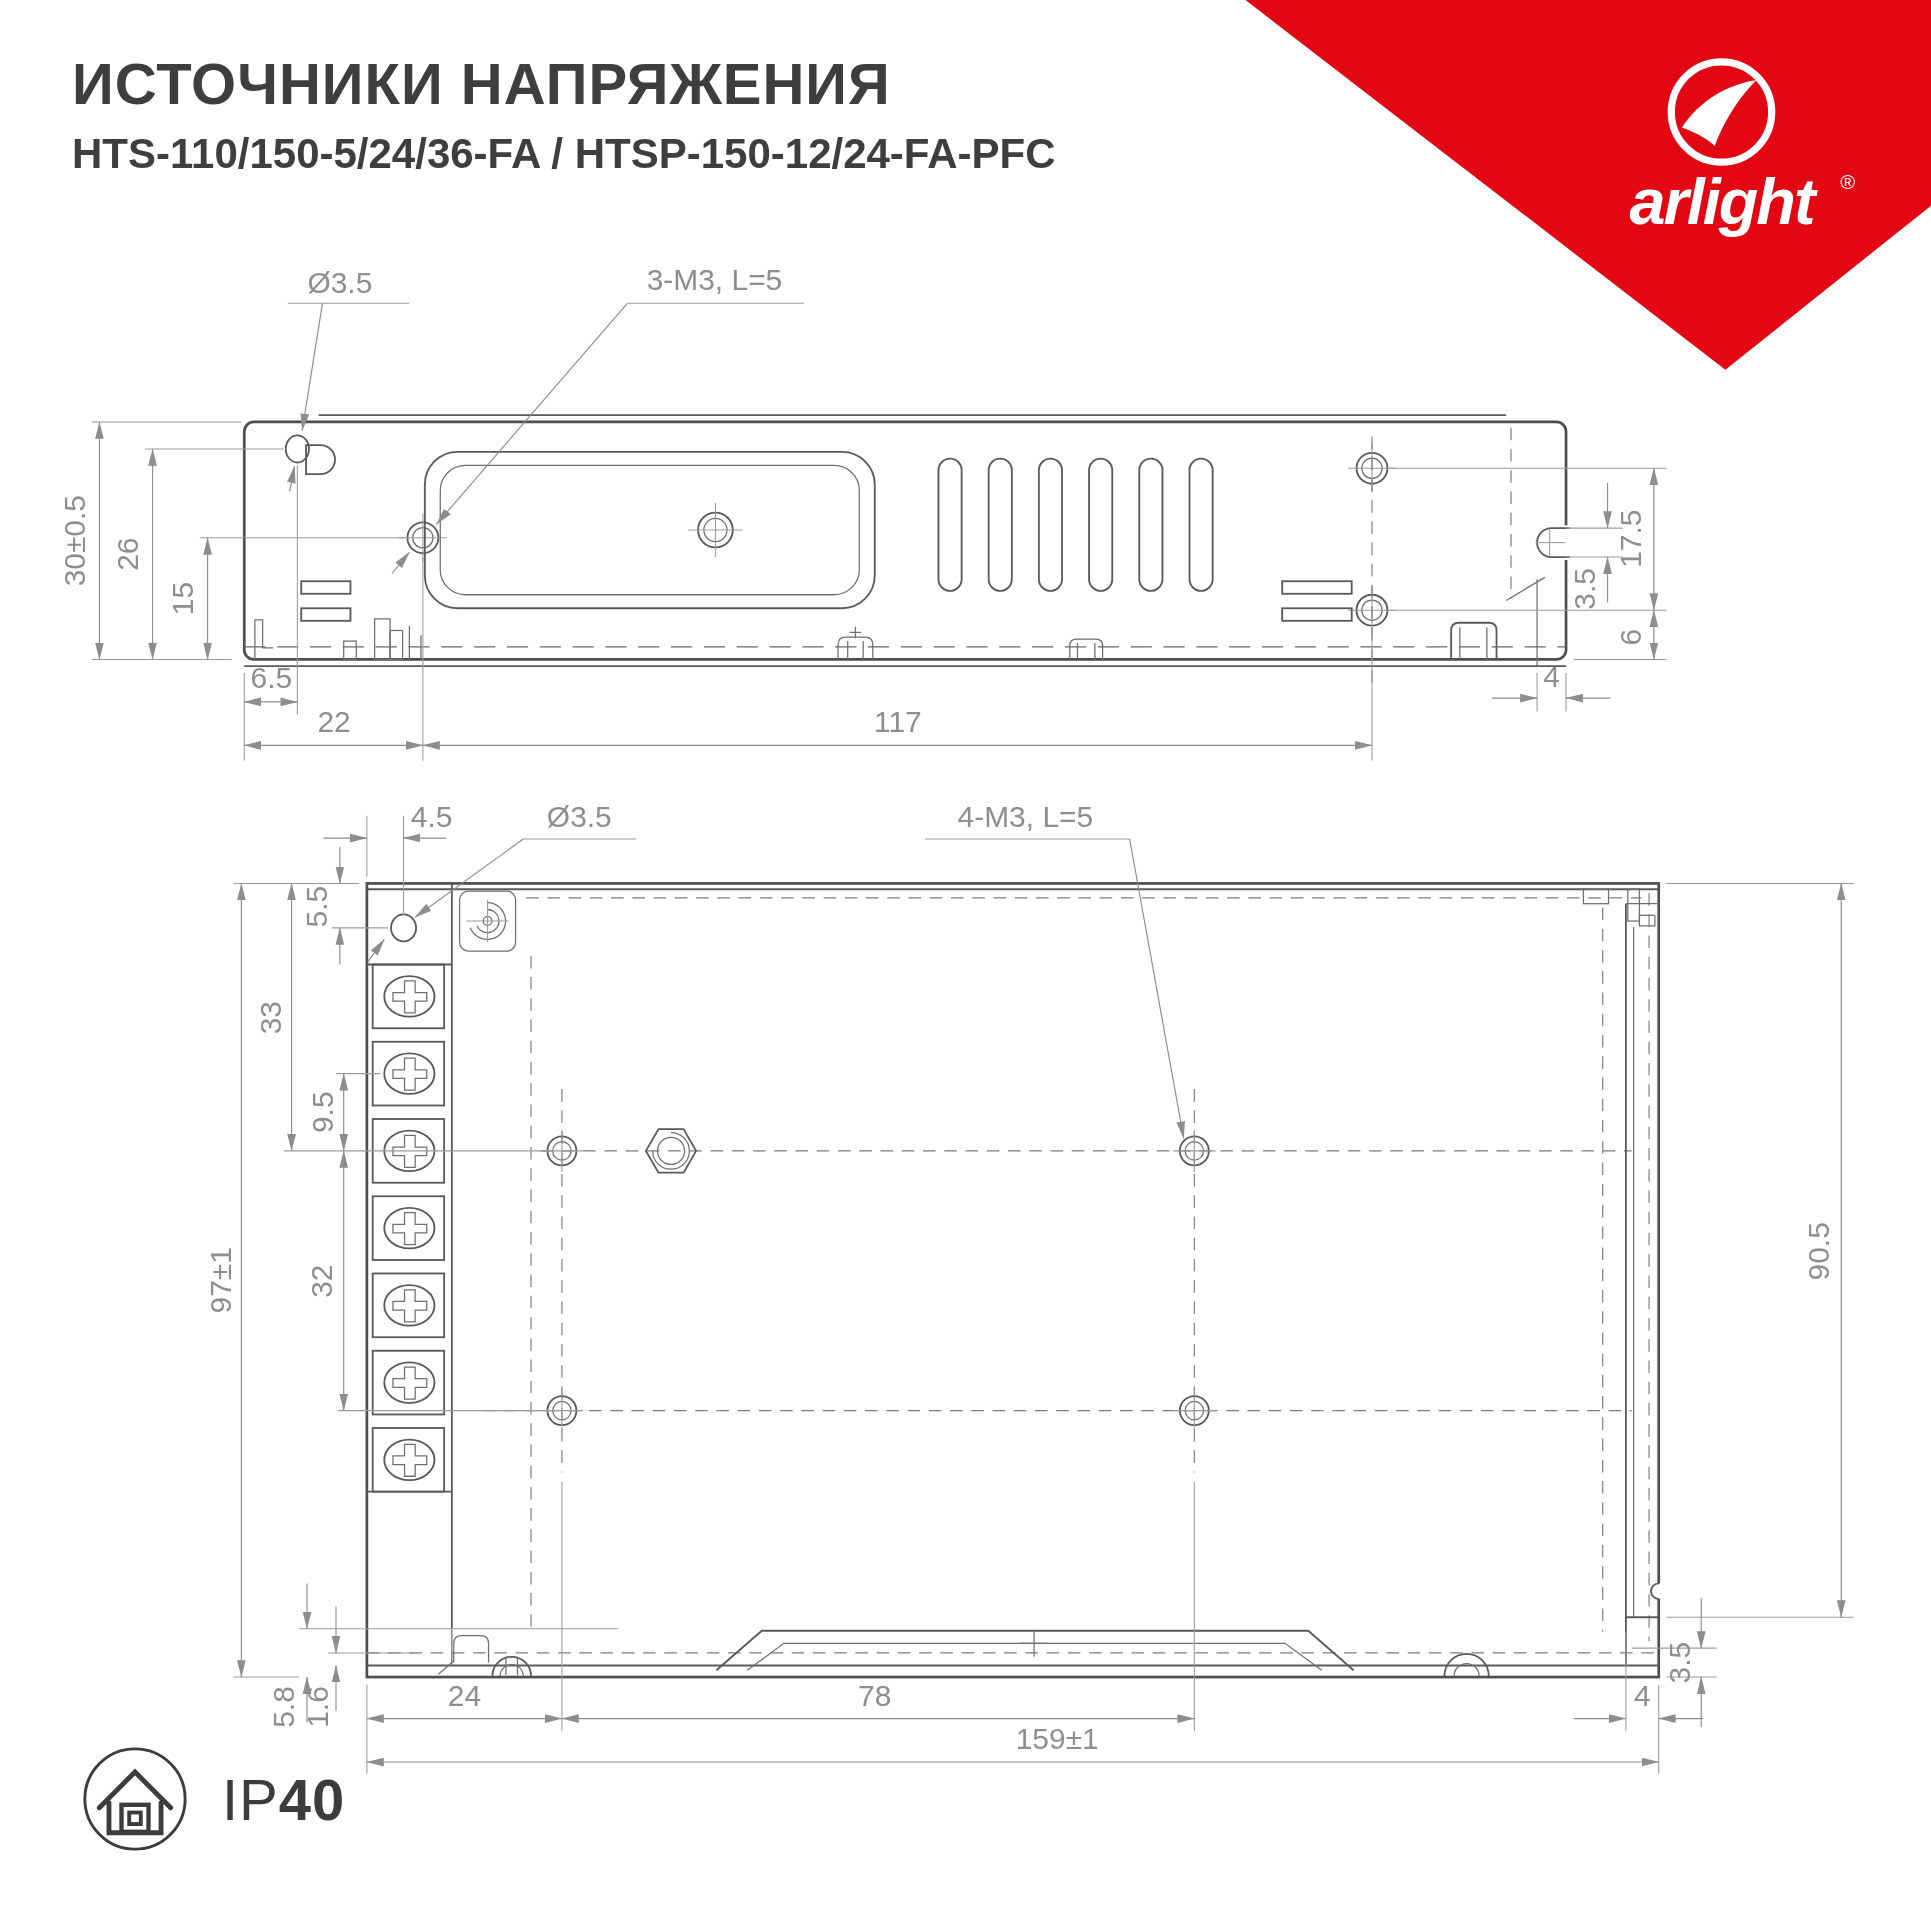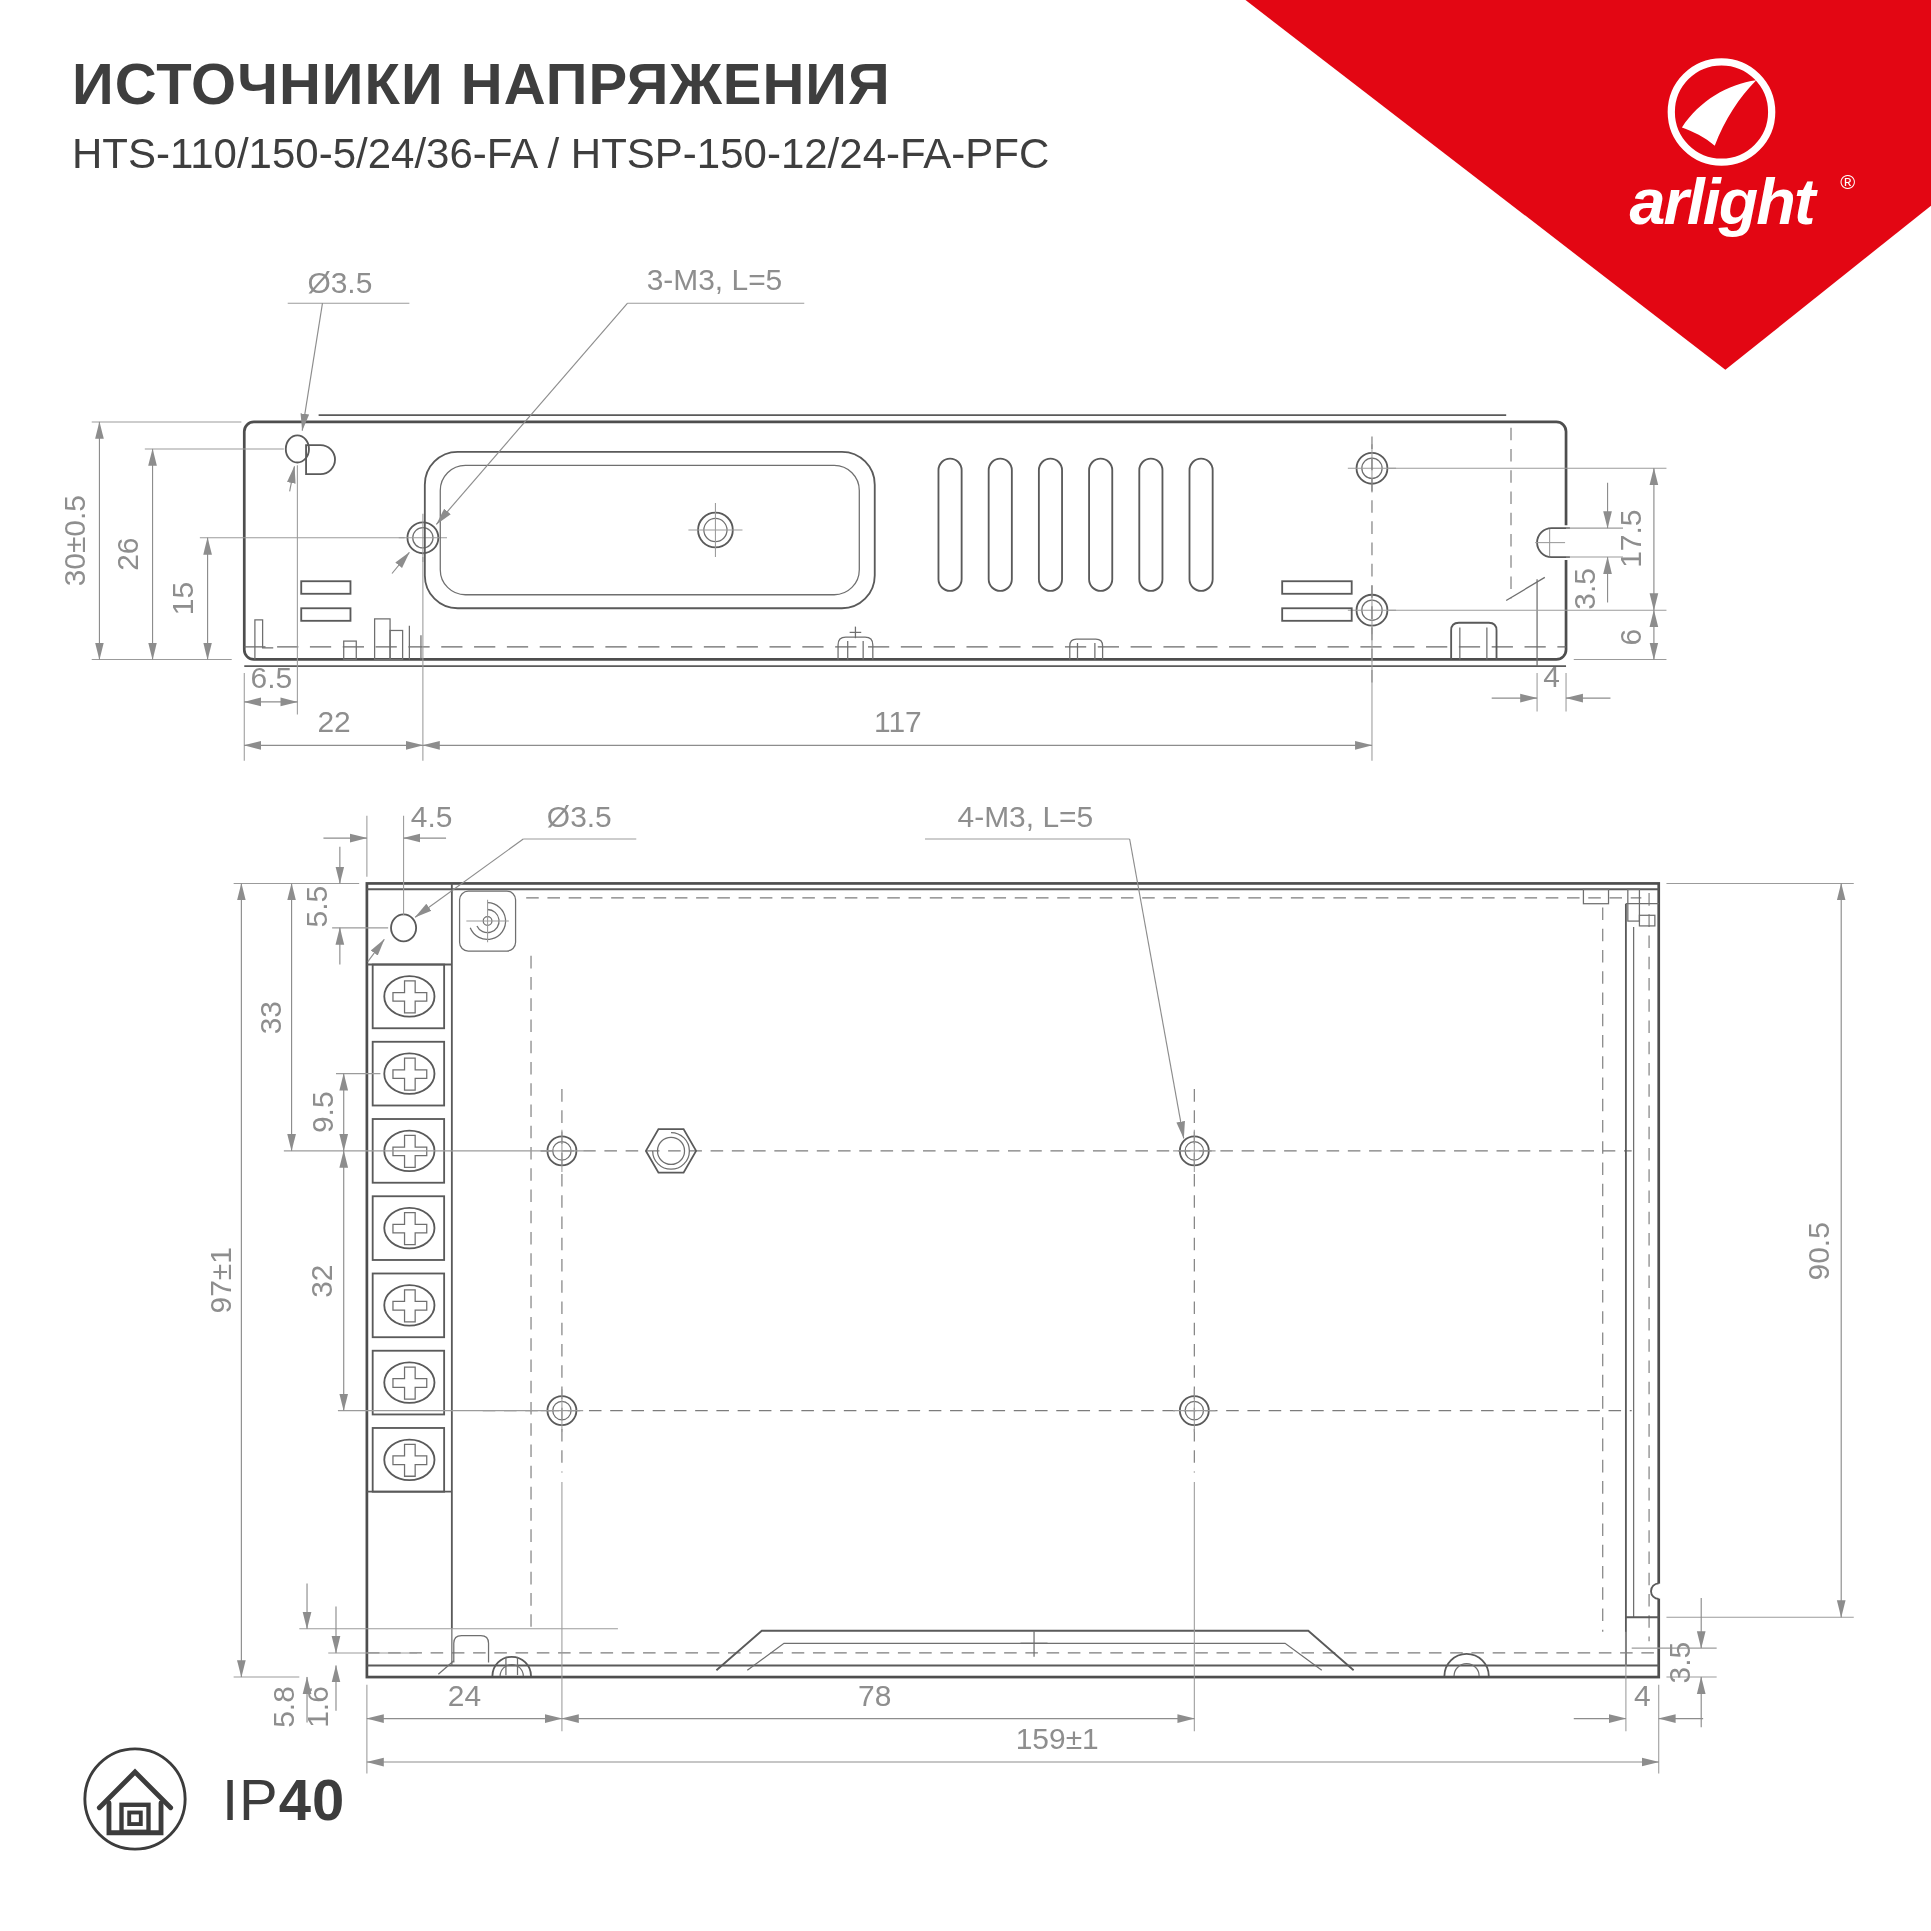--- a/index.html
+++ b/index.html
@@ -1,20 +1,20 @@
 <!DOCTYPE html>
 <html><head>
 <meta charset="utf-8">
 <style>
   html,body{margin:0;padding:0;background:#fff;}
   .page{position:relative;width:1931px;height:1931px;background:#fff;overflow:hidden;
         font-family:"Liberation Sans",sans-serif;}
   .hdr{position:absolute;left:72px;top:50px;color:#3e3e3e;}
   .hdr .t1{font-size:58px;font-weight:600;letter-spacing:1px;line-height:68px;white-space:nowrap;}
-  .hdr .t2{font-size:42px;font-weight:400;letter-spacing:0px;line-height:64px;margin-top:3.9px;white-space:nowrap;}
+  .hdr .t2{font-size:42px;font-weight:700;letter-spacing:0px;line-height:64px;margin-top:3.9px;white-space:nowrap;}
   .ipbadge{position:absolute;left:81px;top:1745px;display:flex;align-items:center;gap:33px;color:#3c3c3c;}
   .ipbadge .iptxt{font-size:58px;letter-spacing:1px;}
   .ipbadge .iptxt b{font-weight:700;}
   svg{position:absolute;left:0;top:0;}
   .o3{stroke:#4e4e4e;stroke-width:2.8;fill:none;}
   .o2{stroke:#5a5a5a;stroke-width:1.9;fill:none;}
   .o1{stroke:#6f6f6f;stroke-width:1.3;fill:none;}
   .dsh{stroke:#696969;stroke-width:1.5;fill:none;stroke-dasharray:22 12;}
   .dsh2{stroke:#7c7c7c;stroke-width:1.2;fill:none;stroke-dasharray:13 9;}
   .ext{stroke:#9b9b9b;stroke-width:1.1;fill:none;}

